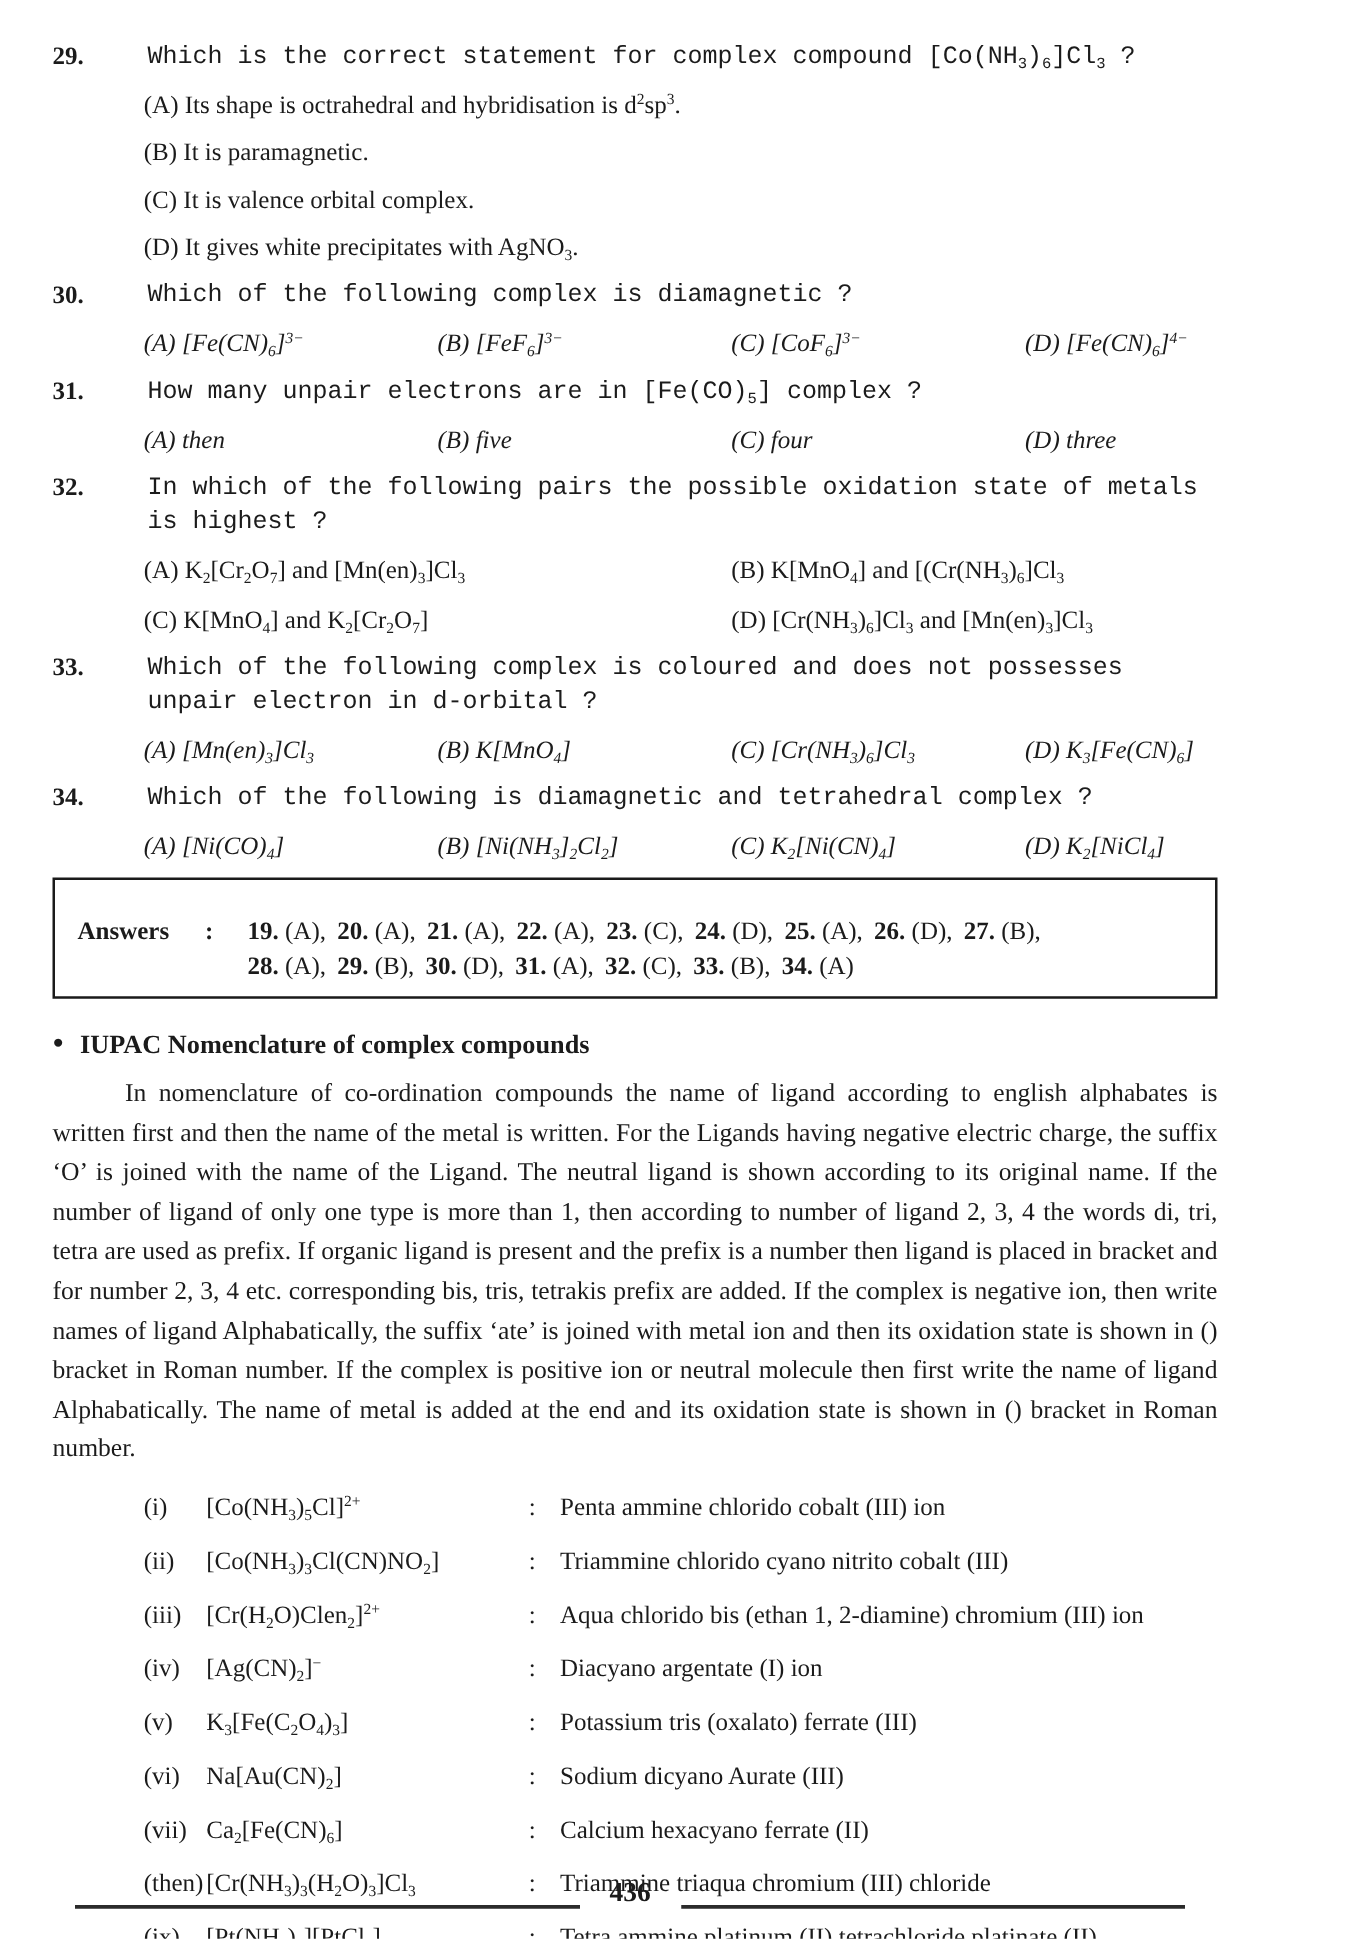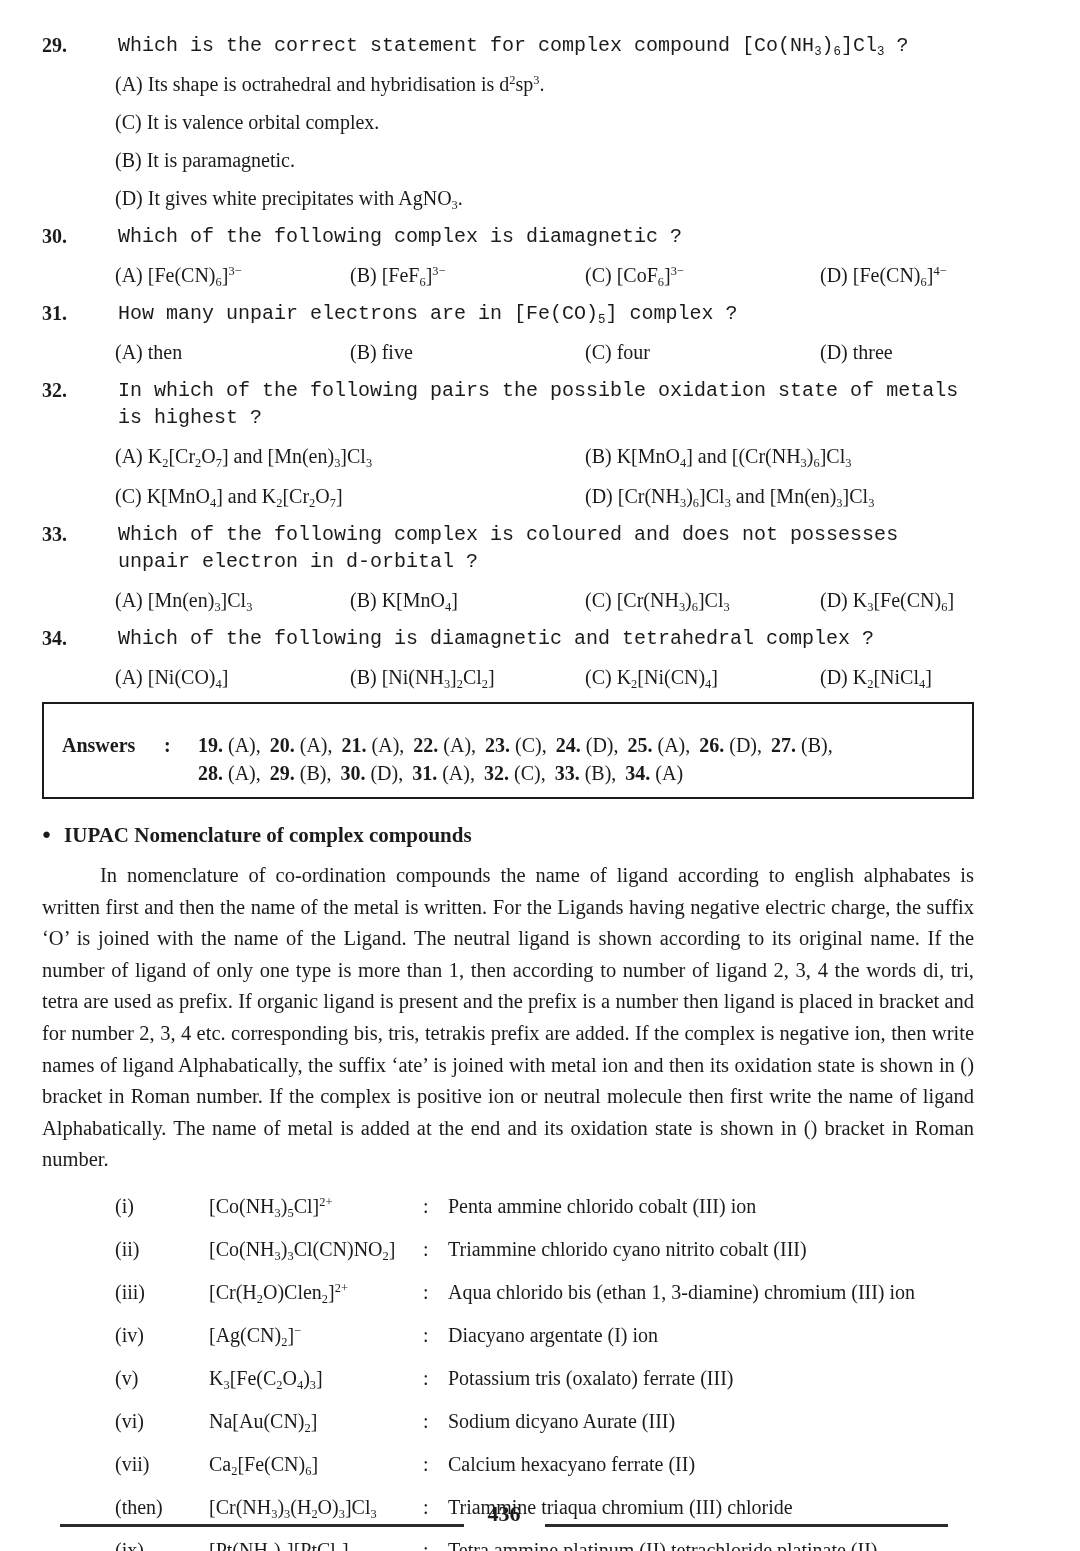--- a/index.html
+++ b/index.html
@@ -18,21 +18,21 @@
   sub { font-size: 0.62em; vertical-align: baseline; position: relative; top: 0.34em; line-height: 0; }
   sup { font-size: 0.62em; vertical-align: baseline; position: relative; top: -0.55em; line-height: 0; }
 
   
   .q { margin-bottom: 11px; font-size: 20px; line-height: 27px; }
   .qhead { display: flex; margin-bottom: 12px; }
   .qnum { width: 76px; font-weight: bold; flex: 0 0 76px; }
   .qtext { flex: 1; font-family: Liberation Mono, monospace; }
   .opts { margin-left: 73px; }
   .opts.stack .opt { display: block; margin-bottom: 11px; }
-  .opts.grid4 { display: grid; grid-template-columns: 235px 235px 235px 1fr; margin-bottom: 11px; }
+  .opts.grid4 { display: grid; grid-template-columns: 235px 235px 235px 1fr; margin-bottom: 11px; font-style: italic; }
   .opts.grid2 { display: grid; grid-template-columns: 470px 1fr; grid-row-gap: 13px; margin-bottom: 11px; }
   .opt { white-space: nowrap; }
 
   
   .answers-box {
     border: 2px solid #1a1a1a;
     margin-top: 4px;
     padding: 27px 16px 10px 18px;
     font-size: 20px; line-height: 28px;
     display: flex;
@@ -61,21 +61,21 @@
 
   
   .nomen-list { margin-top: 17px; margin-left: 73px; font-size: 20px; }
   .nomen-row {
     display: grid;
     grid-template-columns: 50px 258px 25px 1fr;
     margin-bottom: 16px;
     line-height: 27px;
   }
   .nomen-roman { white-space: nowrap; }
-  .nomen-formula { white-space: nowrap; margin-left: 44px; }
+  .nomen-formula { white-space: nowrap; }
   .nomen-colon { text-align: left; }
   .nomen-name { }
 
   
   .footer {
     position: absolute; left: 60px; right: 68px; bottom: 24px;
     display: flex; align-items: flex-end;
   }
   .footer-rule { flex: 1; border-top: 3px solid #2b2b2b; }
   .page-number {
@@ -88,22 +88,22 @@
 <div class="page">
 
   <section id="questions-container">
       <div class="q">
         <div class="qhead">
           <span class="qnum">29.</span>
           <span class="qtext">Which is the correct statement for complex compound [Co(NH<sub>3</sub>)<sub>6</sub>]Cl<sub>3</sub> ?</span>
         </div>
         <div class="opts stack">
           <span class="opt">(A)  Its shape is octrahedral and hybridisation is d<sup>2</sup>sp<sup>3</sup>.</span>
+          <span class="opt">(B)  It is paramagnetic.</span>
           <span class="opt">(C)  It is valence orbital complex.</span>
-          <span class="opt">(B)  It is paramagnetic.</span>
           <span class="opt">(D)  It gives white precipitates with AgNO<sub>3</sub>.</span>
         </div>
       </div>
       <div class="q">
         <div class="qhead">
           <span class="qnum">30.</span>
           <span class="qtext">Which of the following complex is diamagnetic ?</span>
         </div>
         <div class="opts grid4">
           <span class="opt">(A) [Fe(CN)<sub>6</sub>]<sup>3−</sup></span>
@@ -188,21 +188,21 @@
       <div class="nomen-row">
         <span class="nomen-roman">(ii)</span>
         <span class="nomen-formula">[Co(NH<sub>3</sub>)<sub>3</sub>Cl(CN)NO<sub>2</sub>]</span>
         <span class="nomen-colon">:</span>
         <span class="nomen-name">Triammine chlorido cyano nitrito cobalt (III)</span>
       </div>
       <div class="nomen-row">
         <span class="nomen-roman">(iii)</span>
         <span class="nomen-formula">[Cr(H<sub>2</sub>O)Clen<sub>2</sub>]<sup>2+</sup></span>
         <span class="nomen-colon">:</span>
-        <span class="nomen-name">Aqua chlorido bis (ethan 1, 3-diamine) chromium (III) ion</span>
+        <span class="nomen-name">Aqua chlorido bis (ethan 1, 2-diamine) chromium (III) ion</span>
       </div>
       <div class="nomen-row">
         <span class="nomen-roman">(iv)</span>
         <span class="nomen-formula">[Ag(CN)<sub>2</sub>]<sup>−</sup></span>
         <span class="nomen-colon">:</span>
         <span class="nomen-name">Diacyano argentate (I) ion</span>
       </div>
       <div class="nomen-row">
         <span class="nomen-roman">(v)</span>
         <span class="nomen-formula">K<sub>3</sub>[Fe(C<sub>2</sub>O<sub>4</sub>)<sub>3</sub>]</span>

